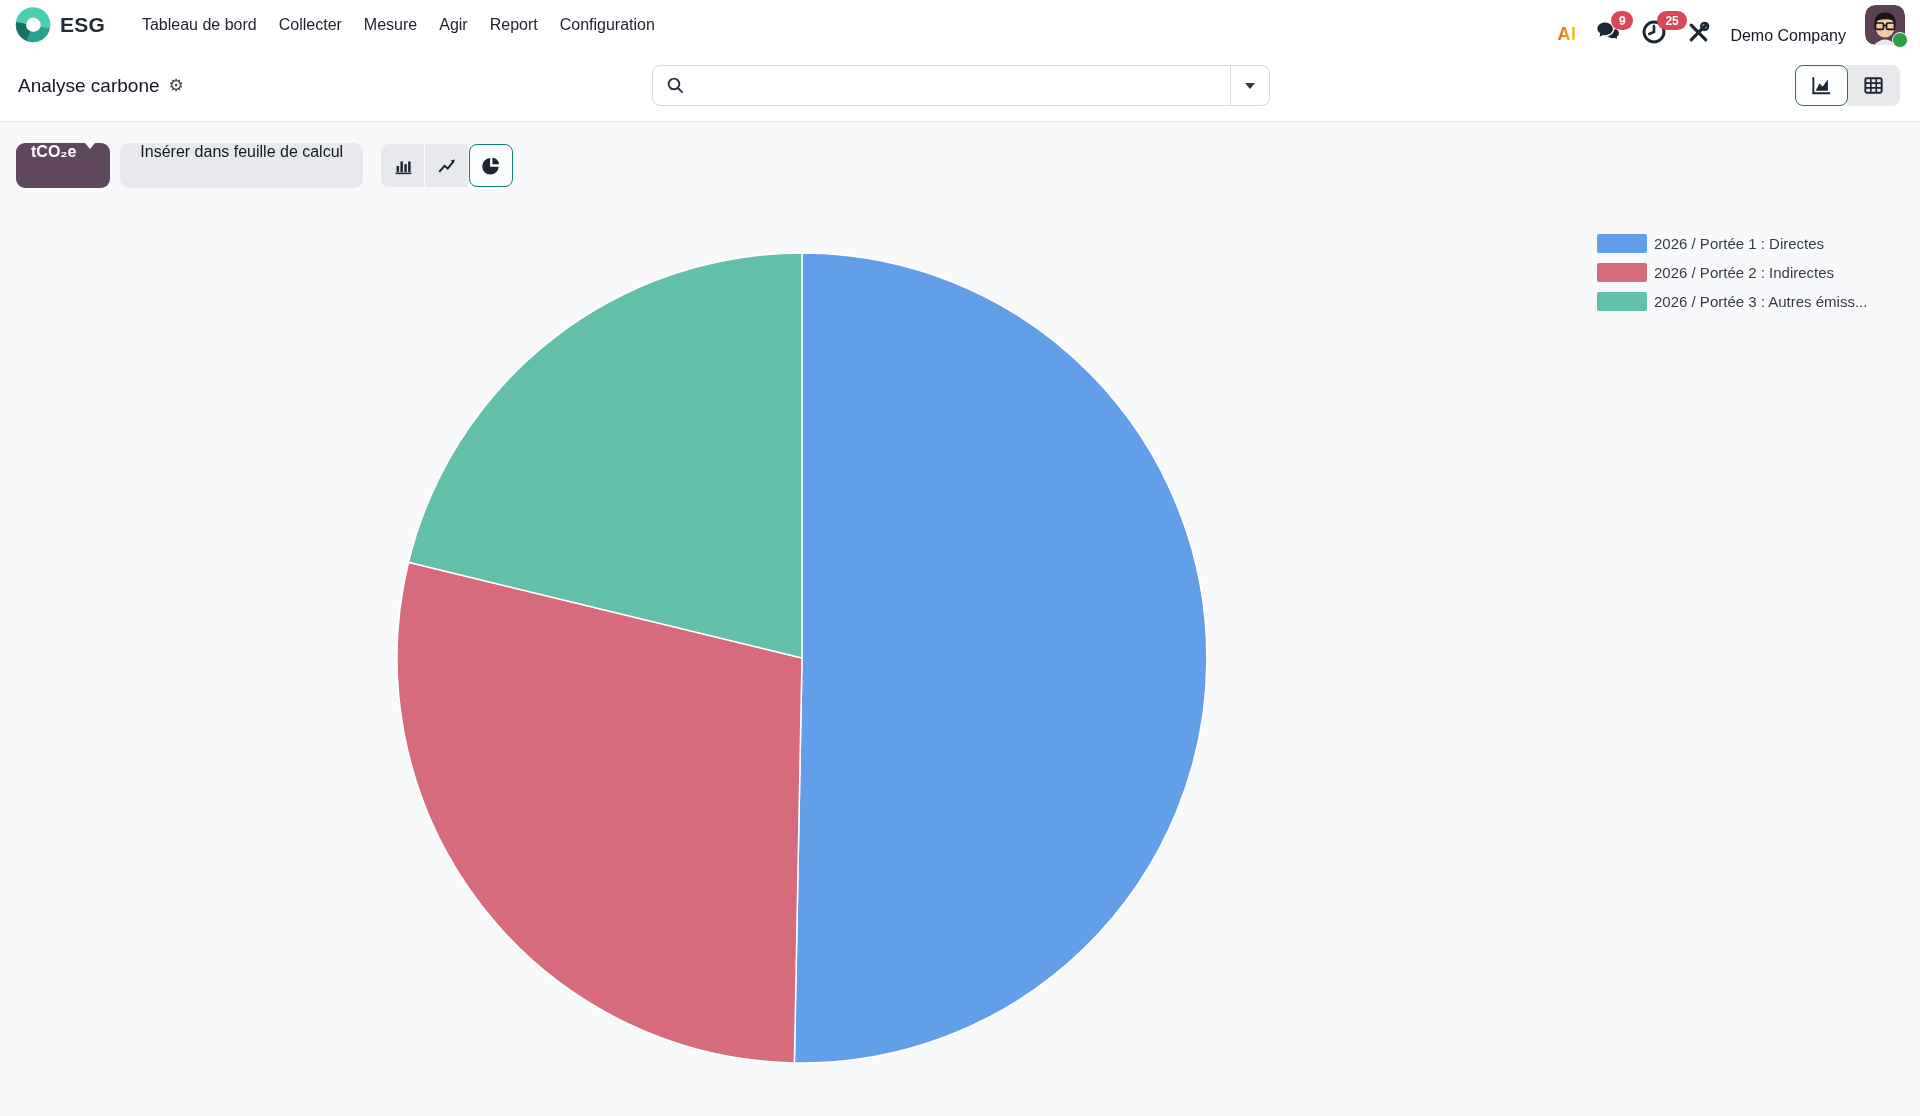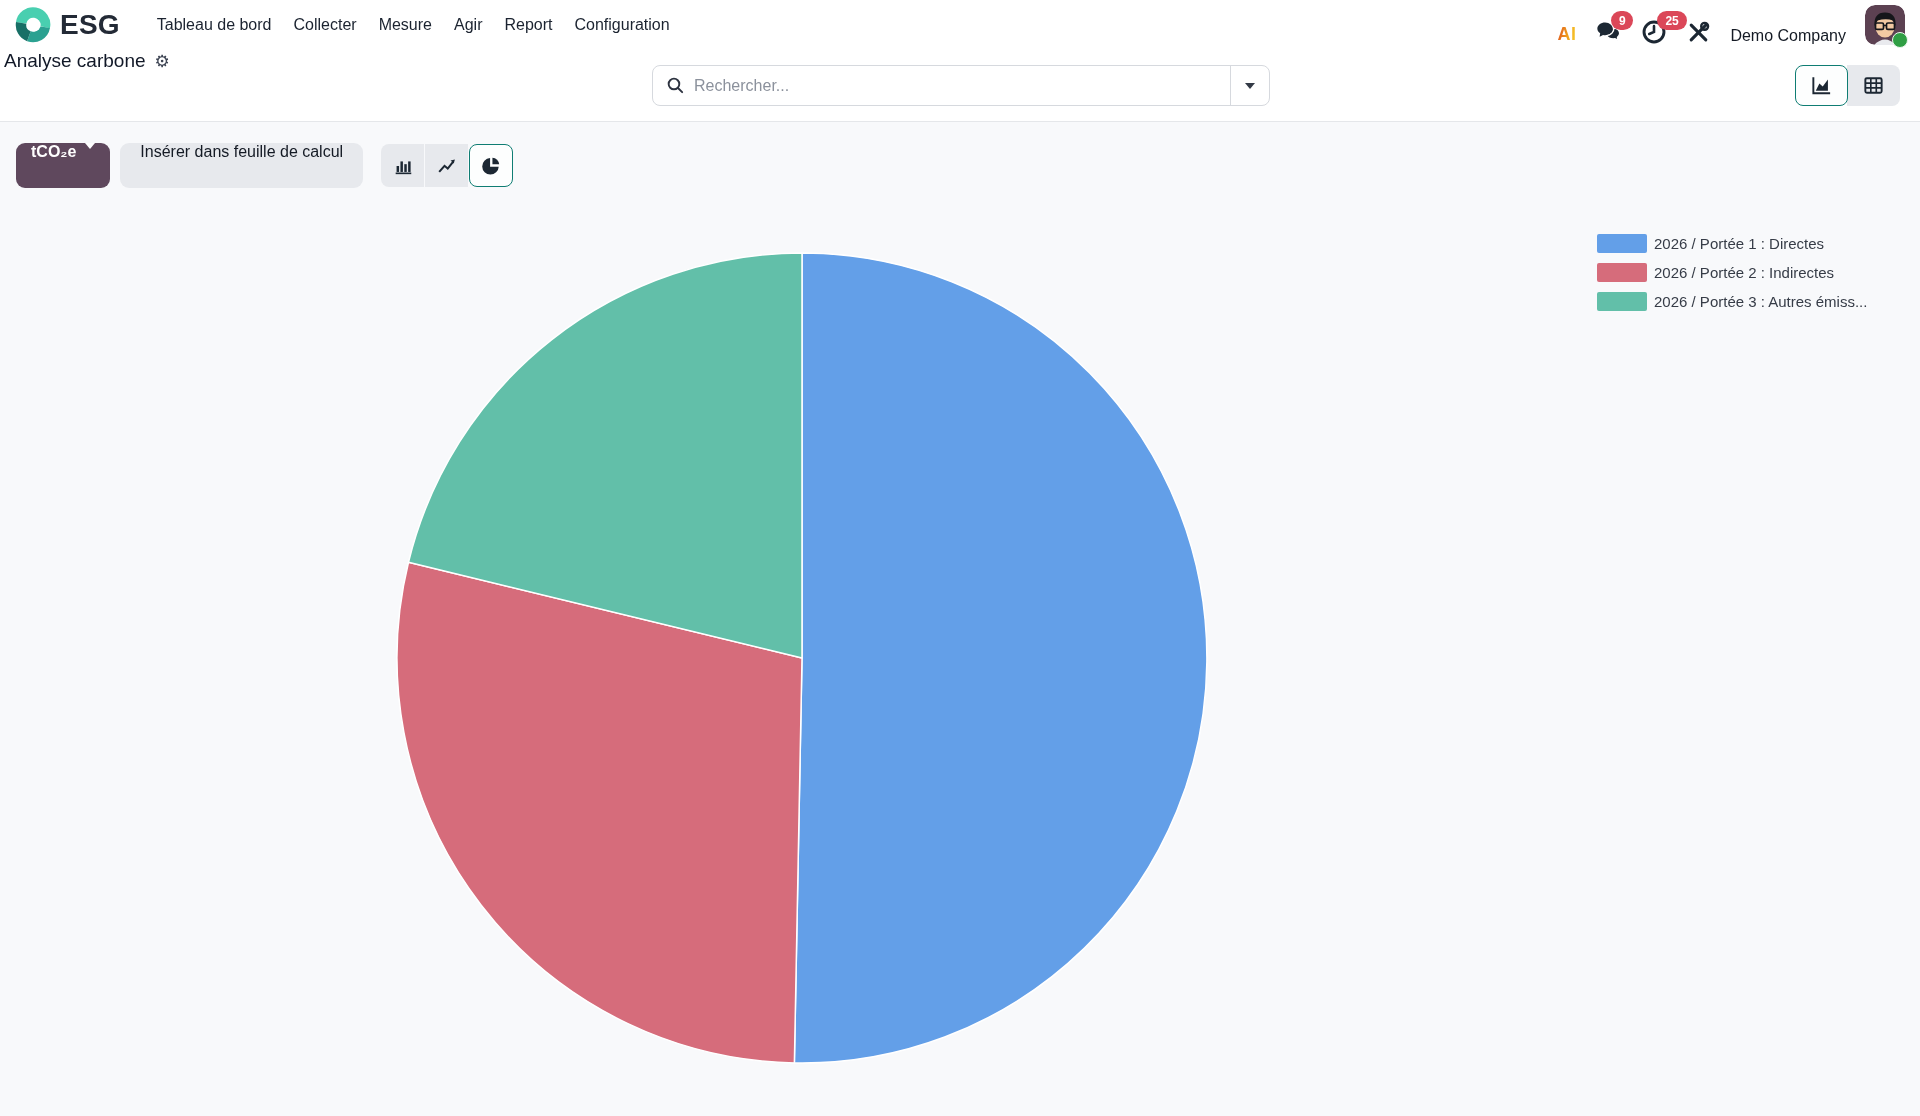--- a/index.html
+++ b/index.html
@@ -5,39 +5,39 @@
   * { margin:0; padding:0; box-sizing:border-box; }
   html,body { width:1920px; height:1116px; overflow:hidden; background:#f8f9fb;
               font-family:"Liberation Sans", sans-serif; color:#141a24; }
 
   
   .header { position:absolute; top:0; left:0; right:0; height:122px; background:#ffffff;
             border-bottom:1px solid #e5e7ea; z-index:5; }
   .navbar { height:50px; display:flex; align-items:center; padding:0 15px; }
   .brand { display:flex; align-items:center; cursor:pointer; }
   .brand-logo { width:36px; height:36px; margin-right:9px; }
-  .brand-name { font-size:28px; font-weight:700; color:#232a36; margin-right:26px; letter-spacing:.2px; }
+  .brand-name { font-size:21px; font-weight:700; color:#232a36; margin-right:26px; letter-spacing:.2px; }
   .nav-menu { display:flex; align-items:center; list-style:none; }
   .nav-menu li { padding:0 11px; font-size:16px; font-weight:500; color:#1b2330; cursor:pointer; line-height:50px; }
   .nav-right { margin-left:auto; display:flex; align-items:flex-end; gap:19px; }
   .ai-icon { font-size:18px; font-weight:800; letter-spacing:.5px;
              background:linear-gradient(100deg,#e05a1d 10%,#efa01c 55%,#f6c52a 90%);
              -webkit-background-clip:text; background-clip:text; color:transparent; cursor:pointer; }
   .icon-wrap { position:relative; display:flex; align-items:center; cursor:pointer; }
   .badge { position:absolute; top:-8px; left:16px; background:#db4758; color:#fff;
            font-size:12px; font-weight:700; line-height:1; padding:3.5px 7.5px; border-radius:10px; }
   .badge.wide { padding:3.5px 8px; }
   .company-name { font-size:16px; color:#141a24; cursor:pointer; white-space:nowrap; }
   .avatar-wrap { position:relative; width:40px; height:40px; cursor:pointer; }
   .avatar-wrap svg { border-radius:10px; display:block; }
   .status-dot { position:absolute; right:-3px; bottom:-3px; width:16px; height:16px;
                 border-radius:50%; background:#2f9e44; border:1px solid #e9f6ec; }
 
   
-  .control-row { position:relative; height:71px; display:flex; align-items:flex-start; padding:0 4px; }
+  .control-row { position:relative; height:71px; display:flex; align-items:center; padding:0 18px; }
   .title-block { display:flex; align-items:center; gap:9px; }
   .page-title { font-size:19px; font-weight:500; color:#111827; }
   .gear-glyph { font-size:17px; color:#3c4352; cursor:pointer; line-height:1; }
   .search-bar { position:absolute; left:652px; top:15px; width:618px; height:41px; background:#fff;
                 border:1px solid #d6d9de; border-radius:8px; display:flex; align-items:stretch; }
   .search-main { flex:1; display:flex; align-items:center; gap:9px; padding:0 13px; }
   .search-main input { flex:1; border:none; outline:none; font-size:16px; color:#141a24;
                        font-family:"Liberation Sans",sans-serif; background:transparent; }
   .search-main input::placeholder { color:#8b919c; }
   .search-toggle { width:39px; border-left:1px solid #d6d9de; display:flex; align-items:center;
@@ -138,21 +138,20 @@
     <div class="title-block">
       <span class="page-title">Analyse carbone</span>
       <span class="gear-glyph">⚙</span>
     </div>
     <div class="search-bar">
       <div class="search-main">
         <svg width="19" height="19" viewBox="0 0 20 20">
           <circle cx="8.4" cy="8.4" r="5.6" fill="none" stroke="#2d3340" stroke-width="2"></circle>
           <path d="M12.6 12.6 L17 17" stroke="#2d3340" stroke-width="2" stroke-linecap="round"></path>
         </svg>
-        <input type="text" placeholder="Rechercher..." style="">
       </div>
       <div class="search-toggle">
         <span class="caret"></span>
       </div>
     </div>
     <div class="view-switcher">
       <div class="vs-btn active">
         <svg width="23" height="23" viewBox="0 0 24 24">
           <path d="M3.5 3.5 V20 H21" fill="none" stroke="#1c2733" stroke-width="2"></path>
           <path d="M6 17.5 L9.8 9.8 L13.3 13 L18.7 5.8 V17.5 Z" fill="#1c2733"></path>

